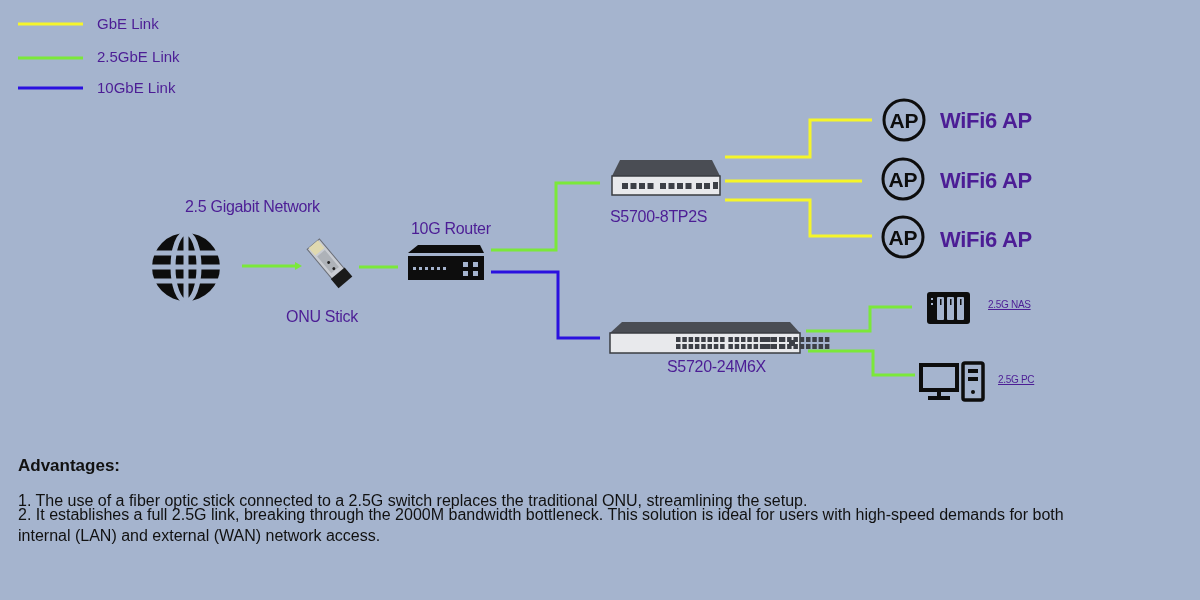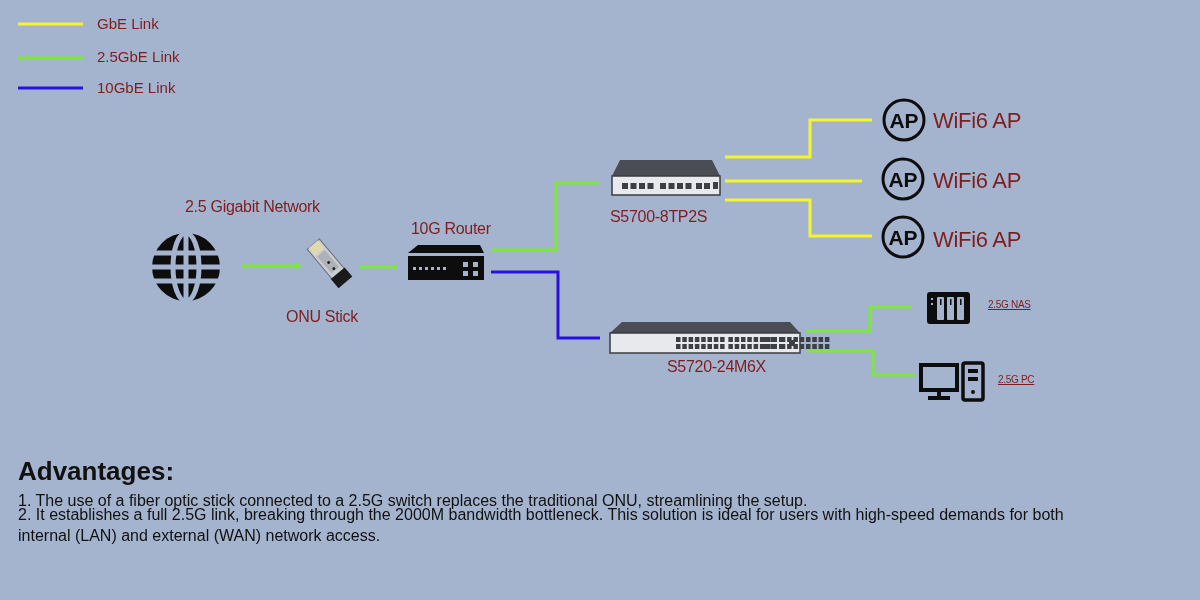--- a/index.html
+++ b/index.html
@@ -1,24 +1,24 @@
 <!DOCTYPE html>
 <html><head>
 <meta charset="utf-8">
 <style>
   html, body { margin:0; padding:0; }
   body { width:1200px; height:600px; background:#a5b4ce; position:relative; overflow:hidden;
          font-family:"Liberation Sans", sans-serif; color:#111; }
   svg.canvas { position:absolute; left:0; top:0; }
-  .lbl { position:absolute; font-family:"Liberation Sans", sans-serif; color:#7f1d1d; white-space:nowrap; }
+  .lbl { position:absolute; font-family:"Liberation Sans", sans-serif; color:#4c1d95; white-space:nowrap; }
   .legend-text { font-size:15px; }
   .node-lbl { font-size:16px; letter-spacing:-0.3px; }
-  .ap-lbl { font-size:22px; font-weight:normal; letter-spacing:-0.3px; }
+  .ap-lbl { font-size:22px; font-weight:bold; letter-spacing:-0.3px;margin-left:7px; }
   .dev-lbl { font-size:10px; letter-spacing:-0.3px;text-decoration:underline; }
-  .adv-title { position:absolute; left:18px; top:456px; font-size:26px; font-weight:bold; }
+  .adv-title { position:absolute; left:18px; top:456px; font-size:17px; font-weight:bold; }
   .adv-line { position:absolute; left:18px; font-size:16px; white-space:nowrap; }
 </style>
 </head>
 <body>
 
 <svg class="canvas" width="1200" height="600" viewBox="0 0 1200 600">
 
   <line id="leg0" x1="18" y1="24" x2="83" y2="24" stroke-width="3" stroke="#f5f52a"></line>
   <line id="leg1" x1="18" y1="58" x2="83" y2="58" stroke-width="3" stroke="#7be83a"></line>
   <line id="leg2" x1="18" y1="88" x2="83" y2="88" stroke-width="3" stroke="#2a10e0"></line>

